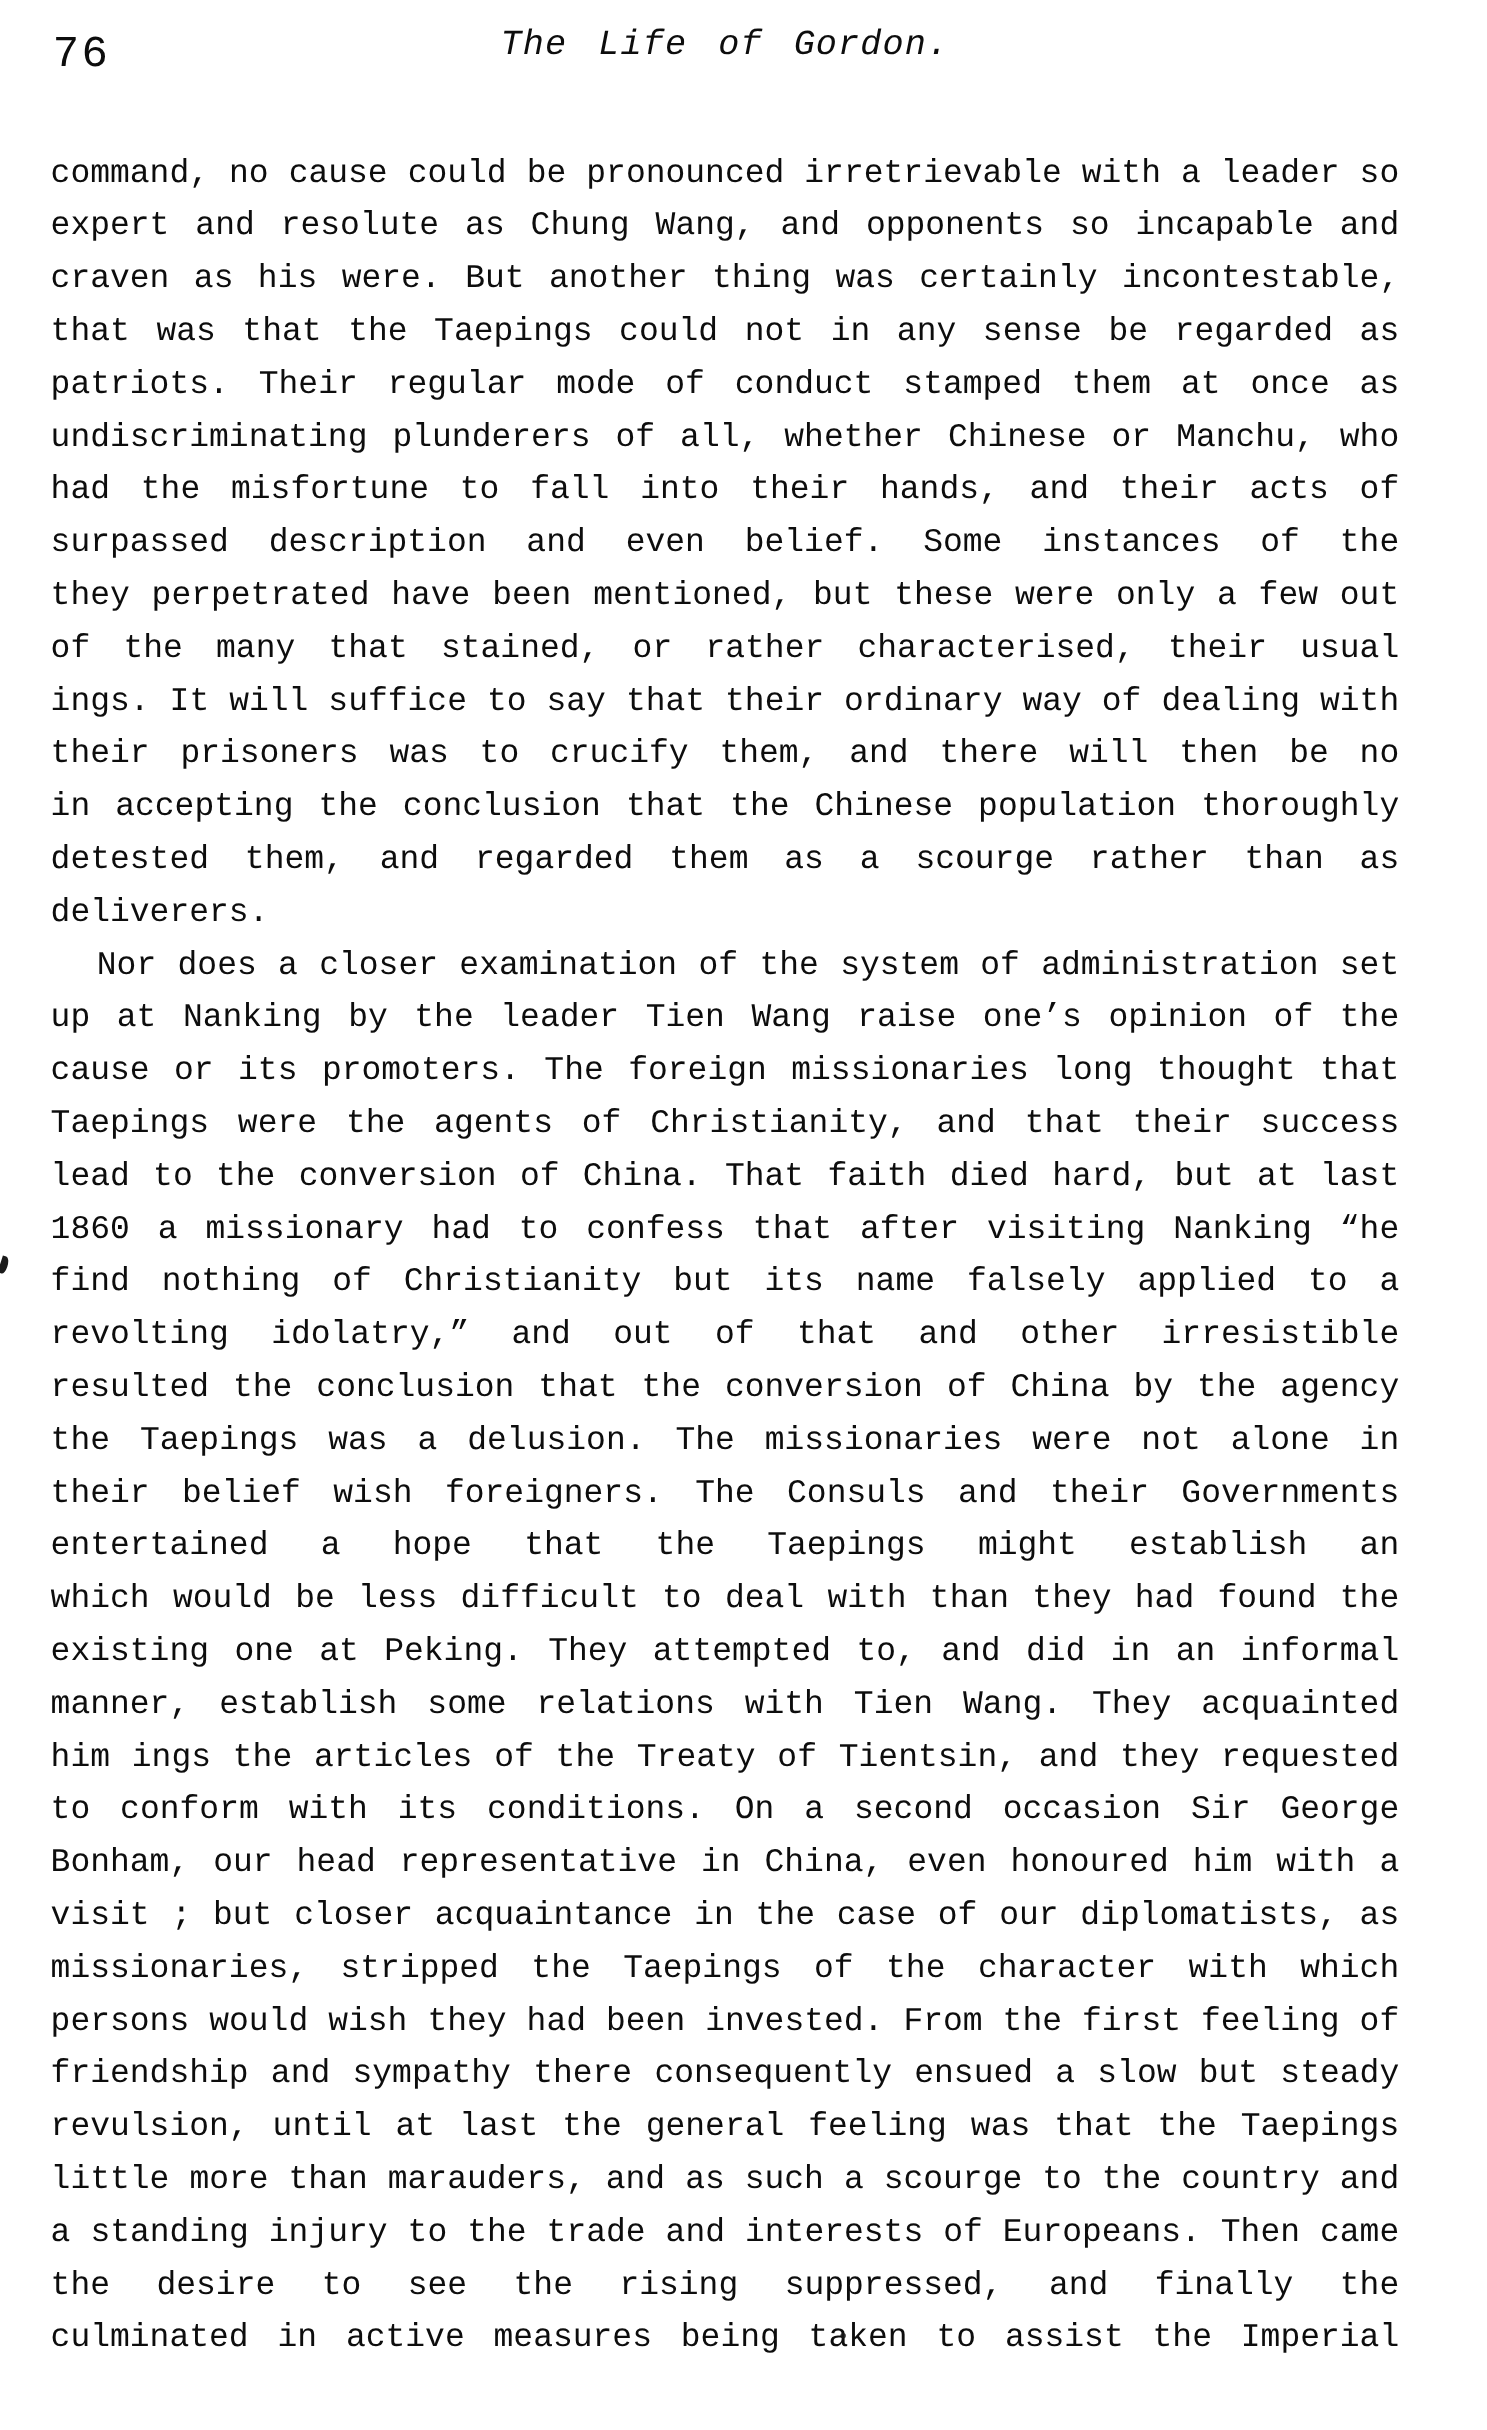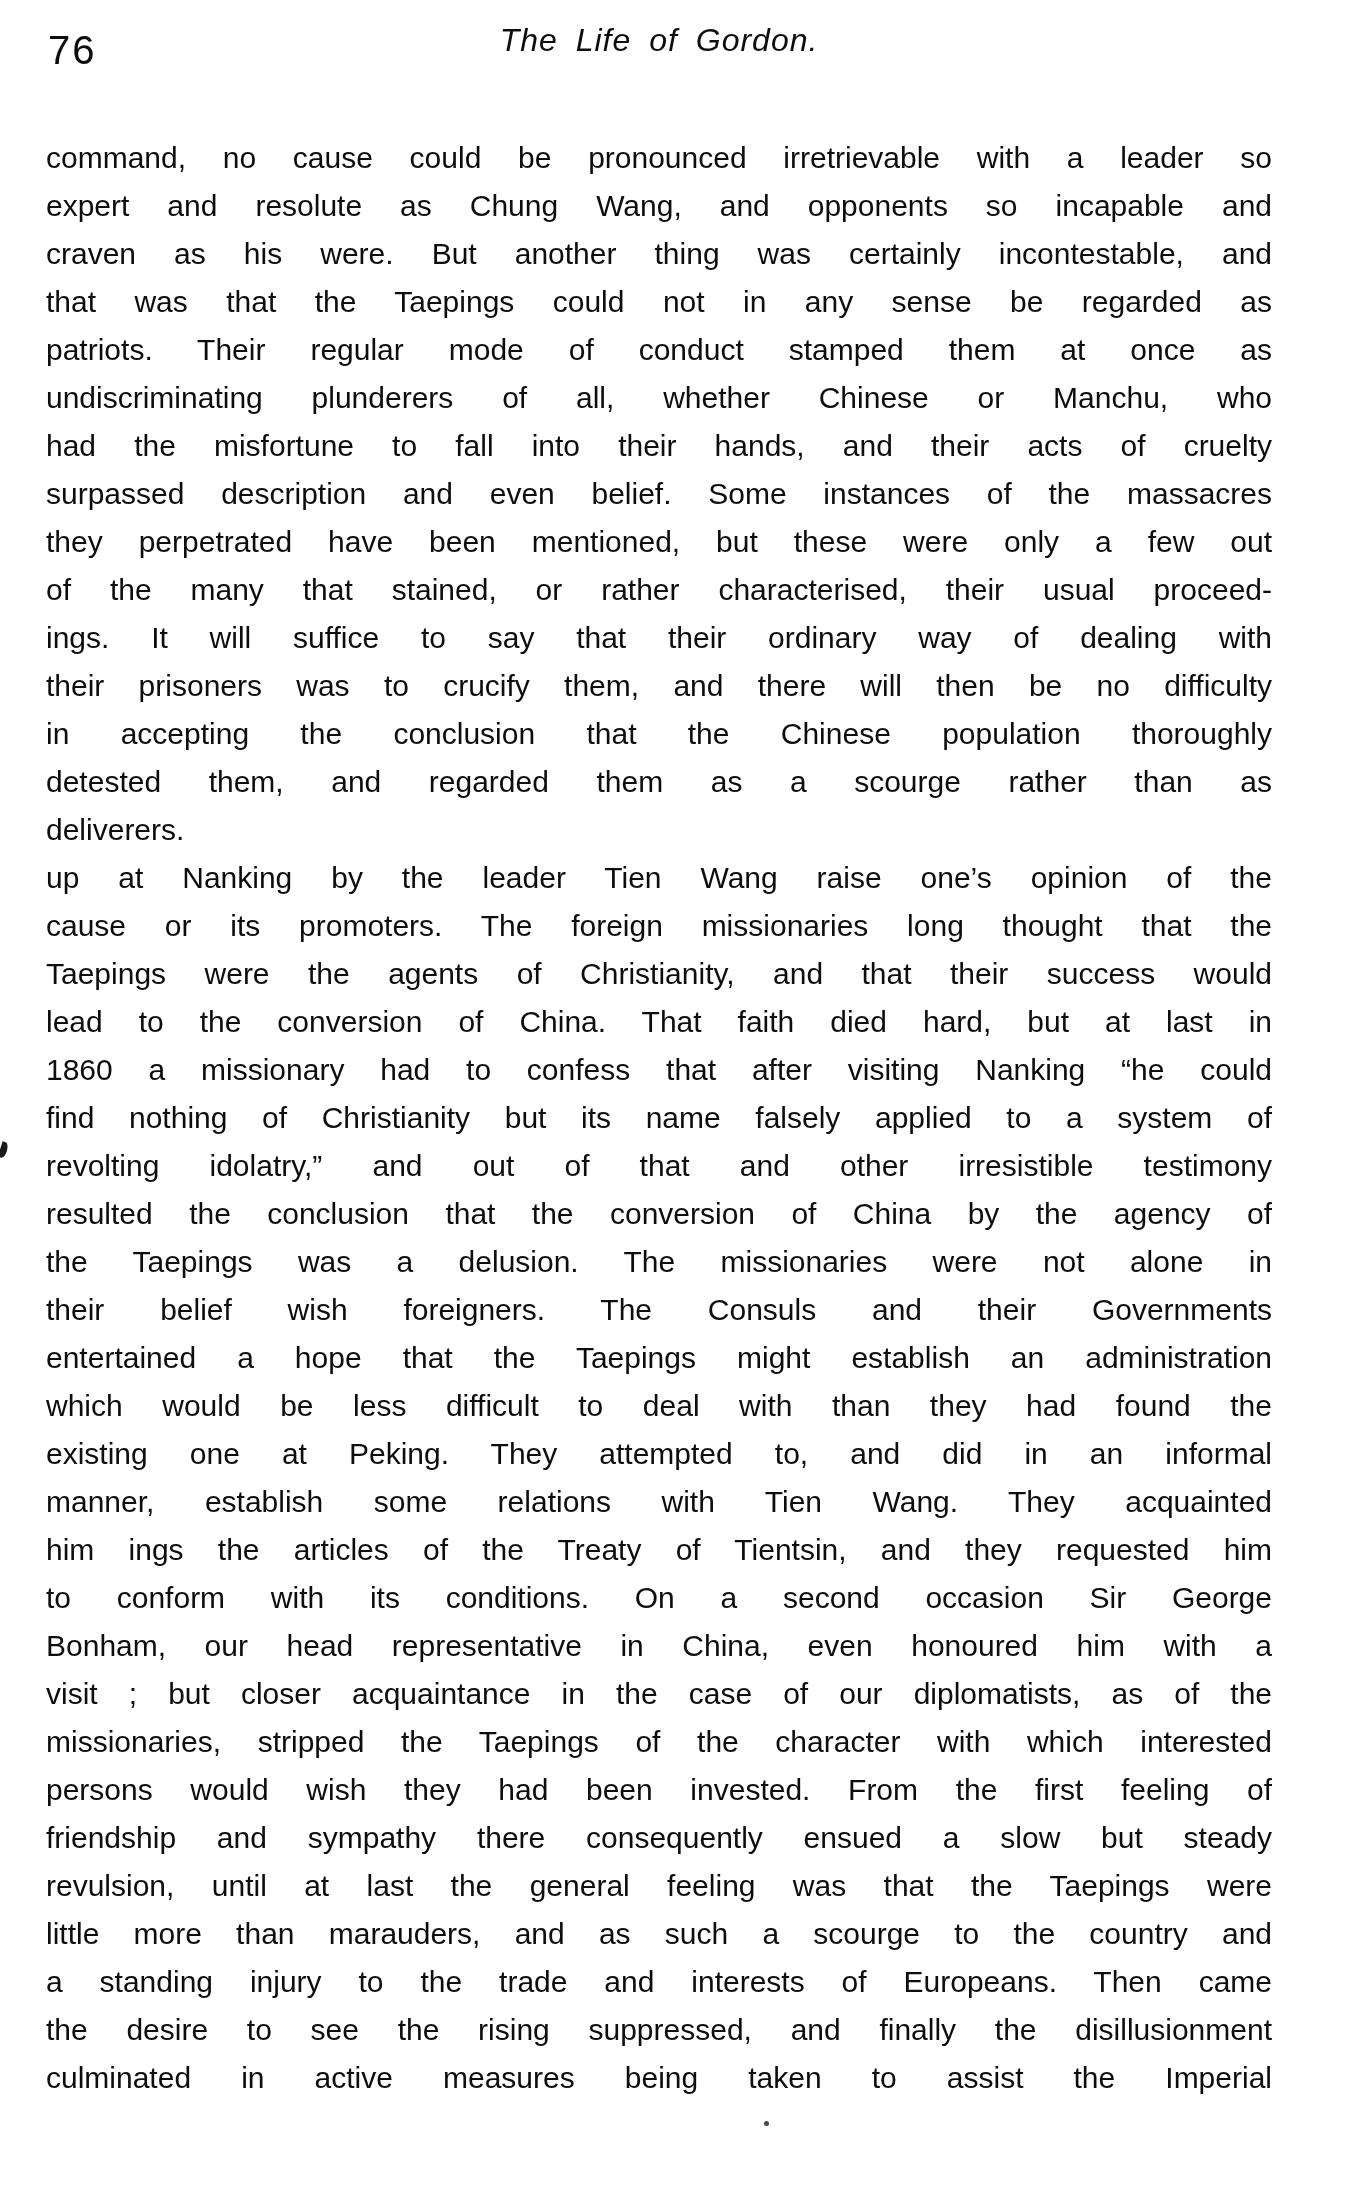--- a/index.html
+++ b/index.html
@@ -6,21 +6,21 @@
     margin: 0;
     padding: 0;
     background: #ffffff;
   }
   .page {
     position: relative;
     width: 1352px;
     height: 2209px;
     background: #ffffff;
     color: #0d0d0d;
-    font-family: Liberation Sans, sans-serif;
+    font-family: Liberation Mono, monospace;
     overflow: hidden;
   }
   .running-header {
     position: absolute;
     top: 22px;
     left: 46px;
     width: 1226px;
     height: 62px;
   }
   .page-number {
@@ -103,20 +103,21 @@
       <div class="line">undiscriminating plunderers of all, whether Chinese or Manchu, who</div>
       <div class="line">had the misfortune to fall into their hands, and their acts of cruelty</div>
       <div class="line">surpassed description and even belief.  Some instances of the massacres</div>
       <div class="line">they perpetrated have been mentioned, but these were only a few out</div>
       <div class="line">of the many that stained, or rather characterised, their usual proceed-</div>
       <div class="line">ings.  It will suffice to say that their ordinary way of dealing with</div>
       <div class="line">their prisoners was to crucify them, and there will then be no difficulty</div>
       <div class="line">in accepting the conclusion that the Chinese population thoroughly</div>
       <div class="line">detested them, and regarded them as a scourge rather than as</div>
       <div class="line no-stretch">deliverers.</div>
+      <div class="line indent">Nor does a closer examination of the system of administration set</div>
       <div class="line">up at Nanking by the leader Tien Wang raise one’s opinion of the</div>
       <div class="line">cause or its promoters.  The foreign missionaries long thought that the</div>
       <div class="line">Taepings were the agents of Christianity, and that their success would</div>
       <div class="line">lead to the conversion of China.  That faith died hard, but at last in</div>
       <div class="line">1860 a missionary had to confess that after visiting Nanking “he could</div>
       <div class="line">find nothing of Christianity but its name falsely applied to a system of</div>
       <div class="line">revolting idolatry,” and out of that and other irresistible testimony</div>
       <div class="line">resulted the conclusion that the conversion of China by the agency of</div>
       <div class="line">the Taepings was a delusion.  The missionaries were not alone in</div>
       <div class="line">their belief wish foreigners.  The Consuls and their Governments</div>

